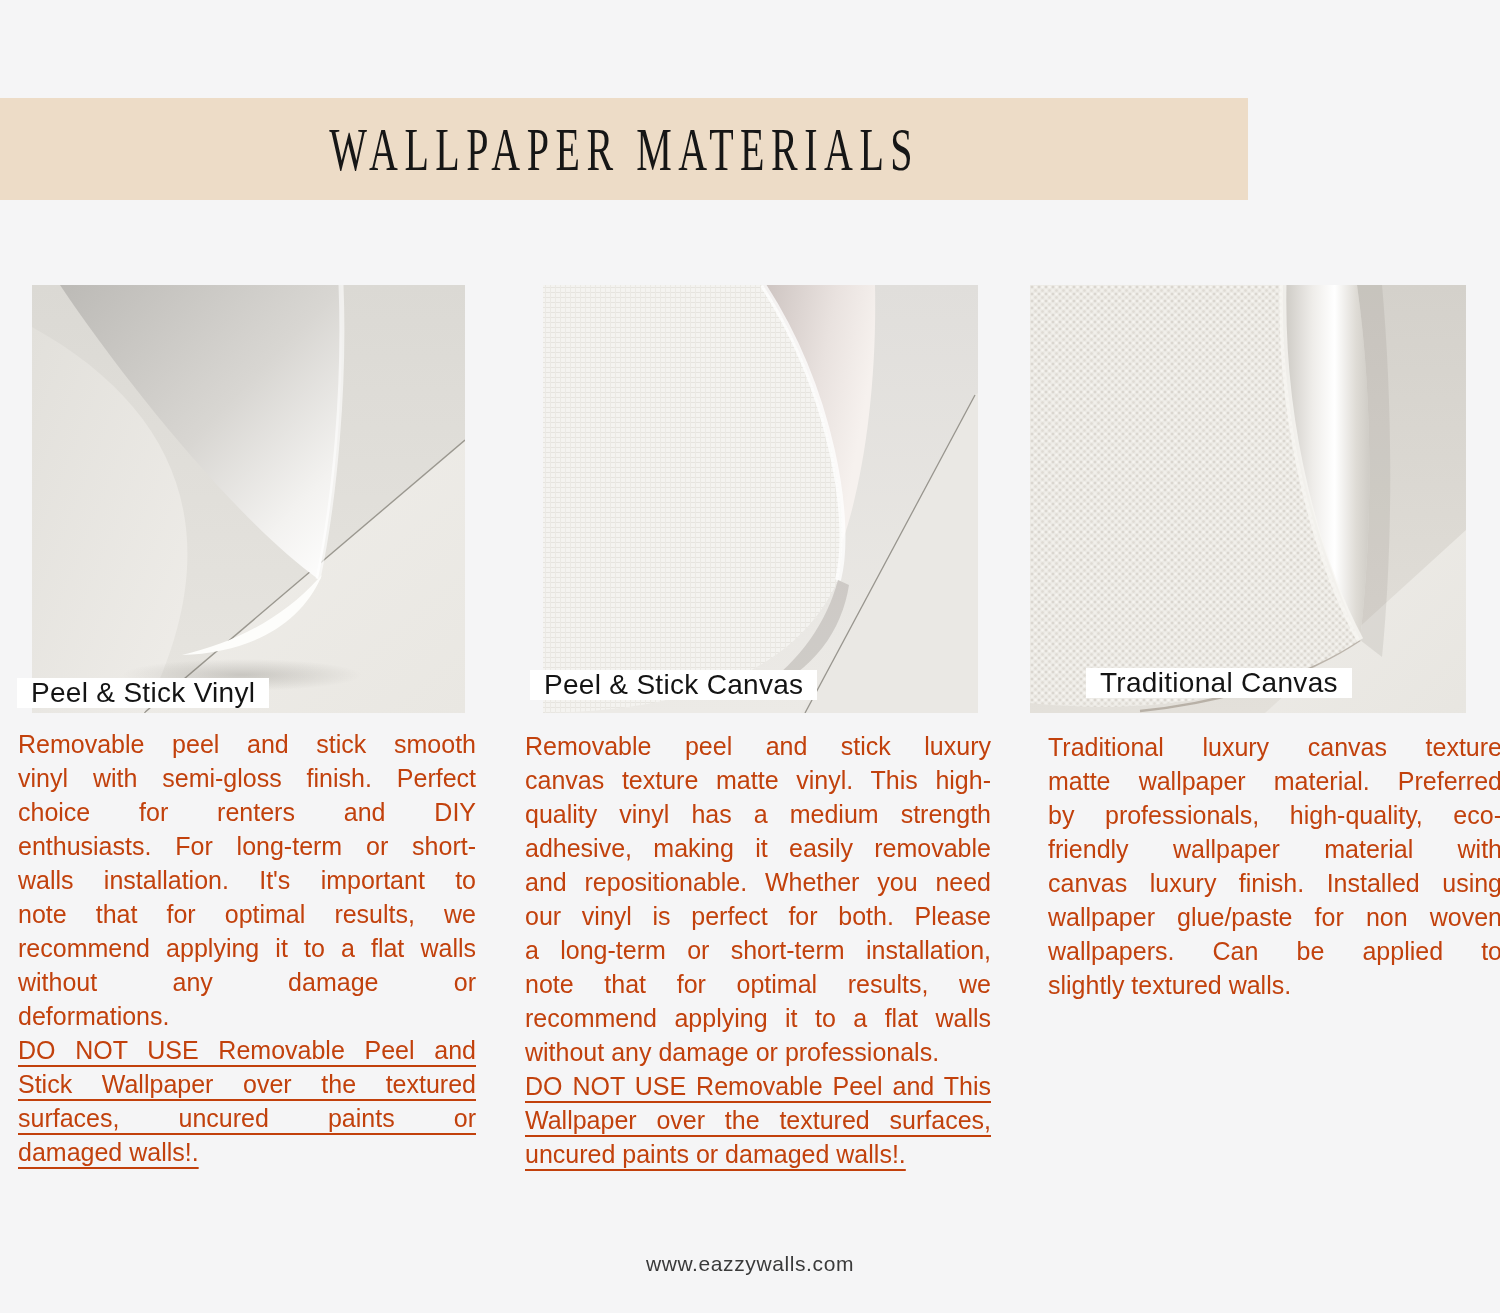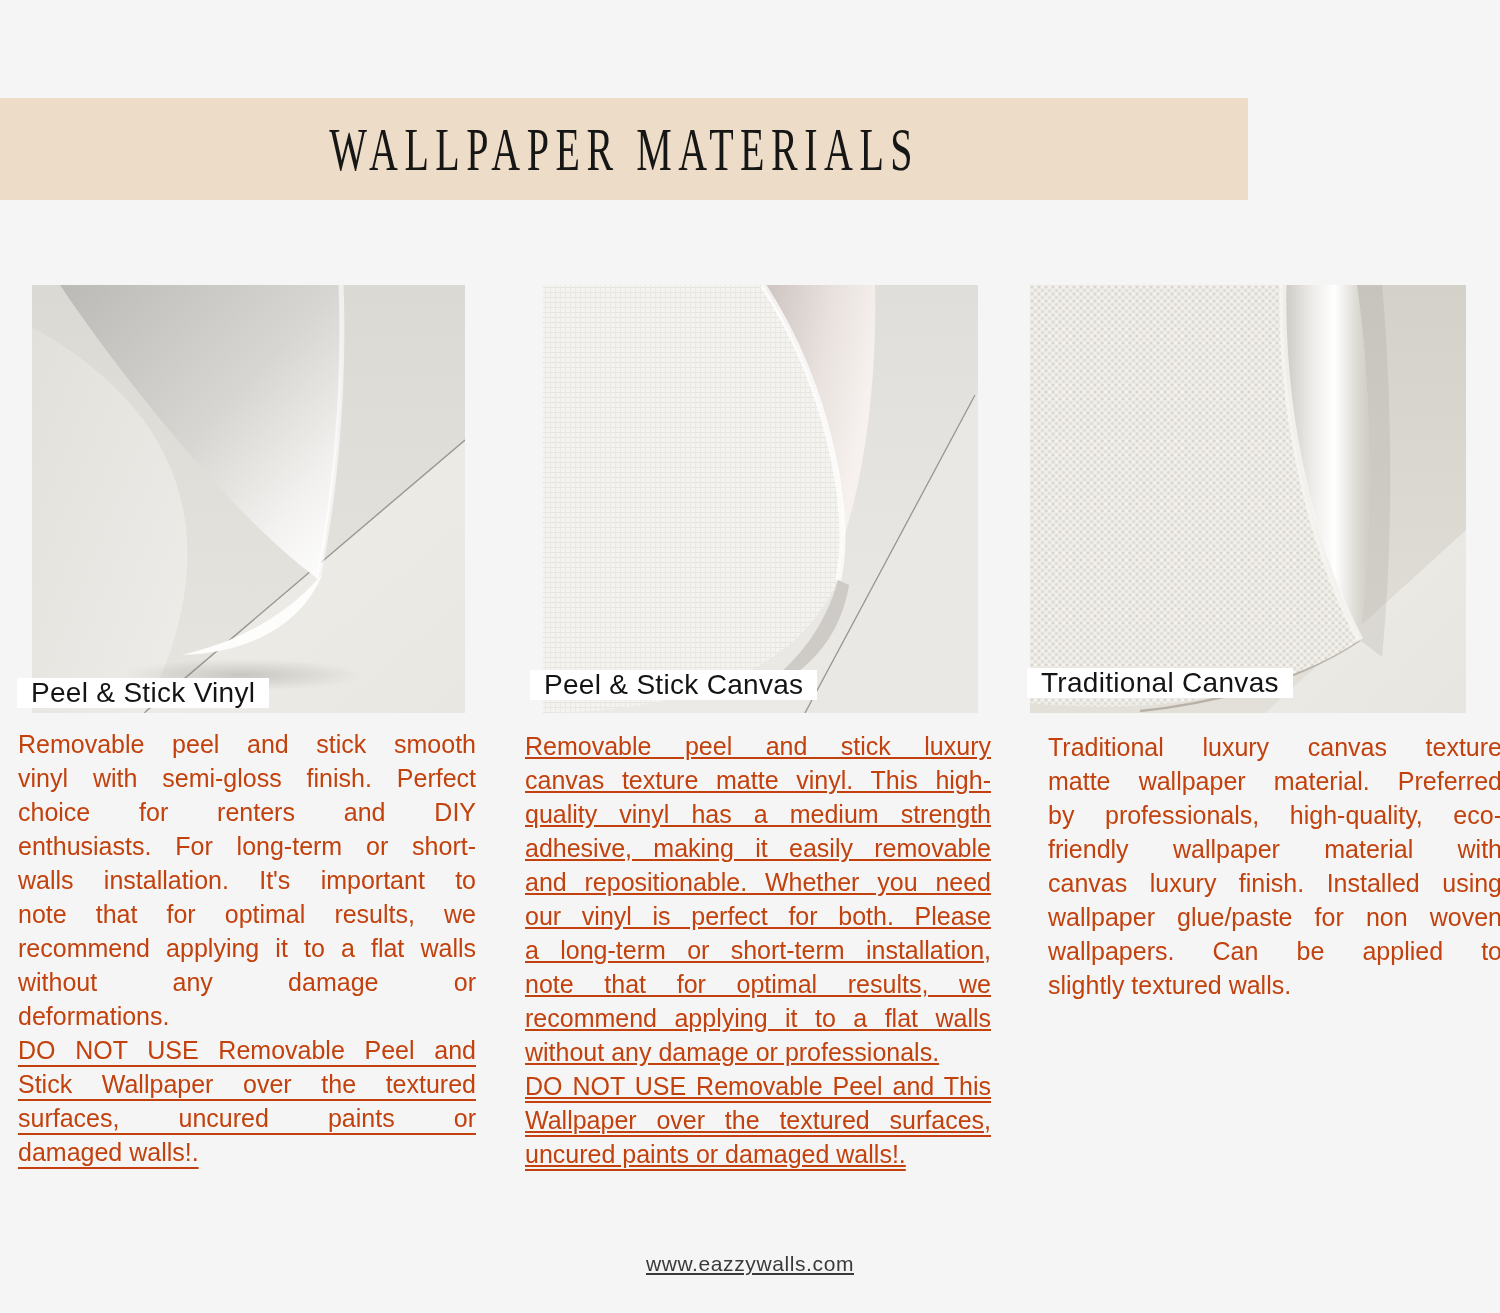--- a/index.html
+++ b/index.html
@@ -23,35 +23,35 @@
   .f2{left:543px;width:435px;}
   .f3{left:1030px;width:436px;}
   .figure svg{display:block;}
   
   .label{
     position:absolute;background:#ffffff;color:#141414;white-space:nowrap;
     font-size:28px;line-height:30px;padding:0 14px;letter-spacing:0.3px;
   }
   .l1{left:17px;top:678px;}
   .l2{left:530px;top:670px;}
-  .l3{left:1027px;top:668px;}
+  .l3{left:1086px;top:668px;}
   
   .text{position:absolute;font-size:25px;line-height:34px;color:#c2410c;}
   .t1{left:18px;top:727px;width:458px;}
-  .t2{left:525px;top:729px;width:466px;text-decoration:underline;}
+  .t2{left:525px;top:729px;width:466px;}
   .t3{left:1048px;top:730px;width:454px;}
   .desc div,.warning div{text-align:justify;text-align-last:justify;}
   .desc div:last-child,.warning div:last-child{text-align-last:left;}
   .warning div{
     text-decoration:underline;text-decoration-thickness:2px;text-underline-offset:6px;
   }
   
   .site{
     position:absolute;left:0;top:1252px;width:1500px;text-align:center;
-    font-size:21px;letter-spacing:0.6px;color:#3a3a3a;text-decoration:underline;
+    font-size:21px;letter-spacing:0.6px;color:#3a3a3a;
   }
 </style>
 </head>
 <body>
 
 <div class="page">
 
   <div class="band">
     <span class="title">WALLPAPER MATERIALS</span>
   </div>

